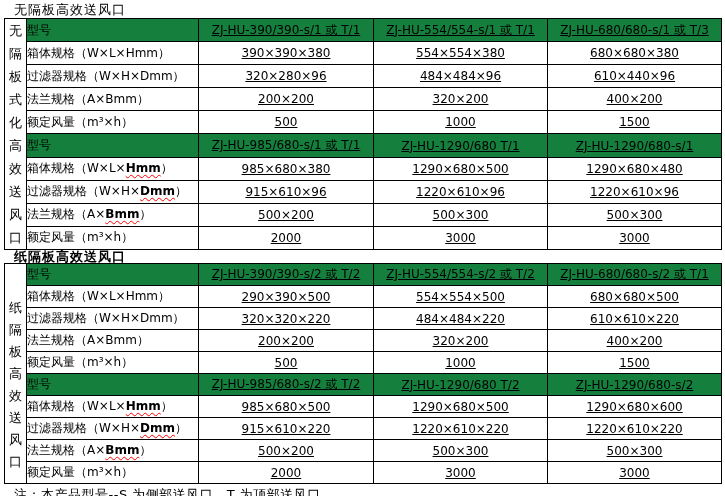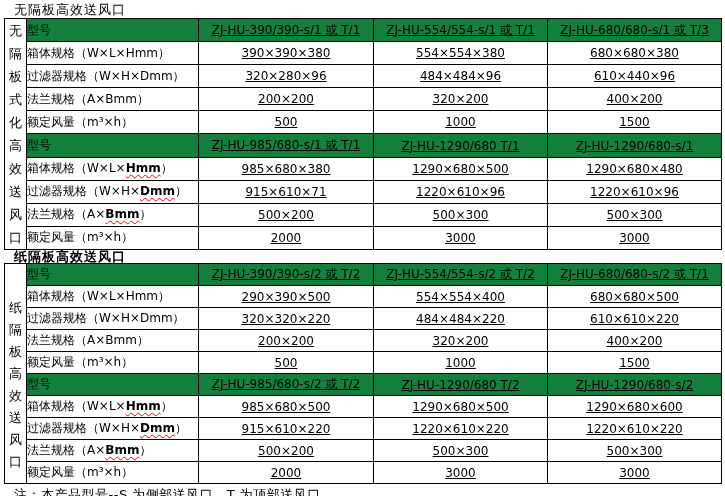--- a/index.html
+++ b/index.html
@@ -109,21 +109,21 @@
     <td class="data-cell">ZJ-HU-1290/680-s/1</td>
   </tr>
   <tr>
     <td class="label-cell"><span>箱体规格（W×L×</span><span class="wavy">Hmm</span><span>）</span></td>
     <td class="data-cell">985×680×380</td>
     <td class="data-cell">1290×680×500</td>
     <td class="data-cell">1290×680×480</td>
   </tr>
   <tr>
     <td class="label-cell"><span>过滤器规格（W×H×</span><span class="wavy">Dmm</span><span>）</span></td>
-    <td class="data-cell">915×610×71</td>
+    <td class="data-cell">915×610×96</td>
     <td class="data-cell">1220×610×96</td>
     <td class="data-cell">1220×610×96</td>
   </tr>
   <tr>
     <td class="label-cell"><span>法兰规格（A×</span><span class="wavy">Bmm</span><span>）</span></td>
     <td class="data-cell">500×200</td>
     <td class="data-cell">500×300</td>
     <td class="data-cell">500×300</td>
   </tr>
   <tr>
@@ -161,21 +161,21 @@
       </div>
     </td>
     <td class="label-cell">型号</td>
     <td class="data-cell">ZJ-HU-390/390-s/2 或 T/2</td>
     <td class="data-cell">ZJ-HU-554/554-s/2 或 T/2</td>
     <td class="data-cell">ZJ-HU-680/680-s/2 或 T/1</td>
   </tr>
   <tr>
     <td class="label-cell"><span>箱体规格（W×L×Hmm）</span><span class="wavy"></span><span></span></td>
     <td class="data-cell">290×390×500</td>
-    <td class="data-cell">554×554×400</td>
+    <td class="data-cell">554×554×500</td>
     <td class="data-cell">680×680×500</td>
   </tr>
   <tr>
     <td class="label-cell"><span>过滤器规格（W×H×Dmm）</span><span class="wavy"></span><span></span></td>
     <td class="data-cell">320×320×220</td>
     <td class="data-cell">484×484×220</td>
     <td class="data-cell">610×610×220</td>
   </tr>
   <tr>
     <td class="label-cell"><span>法兰规格（A×Bmm）</span><span class="wavy"></span><span></span></td>

